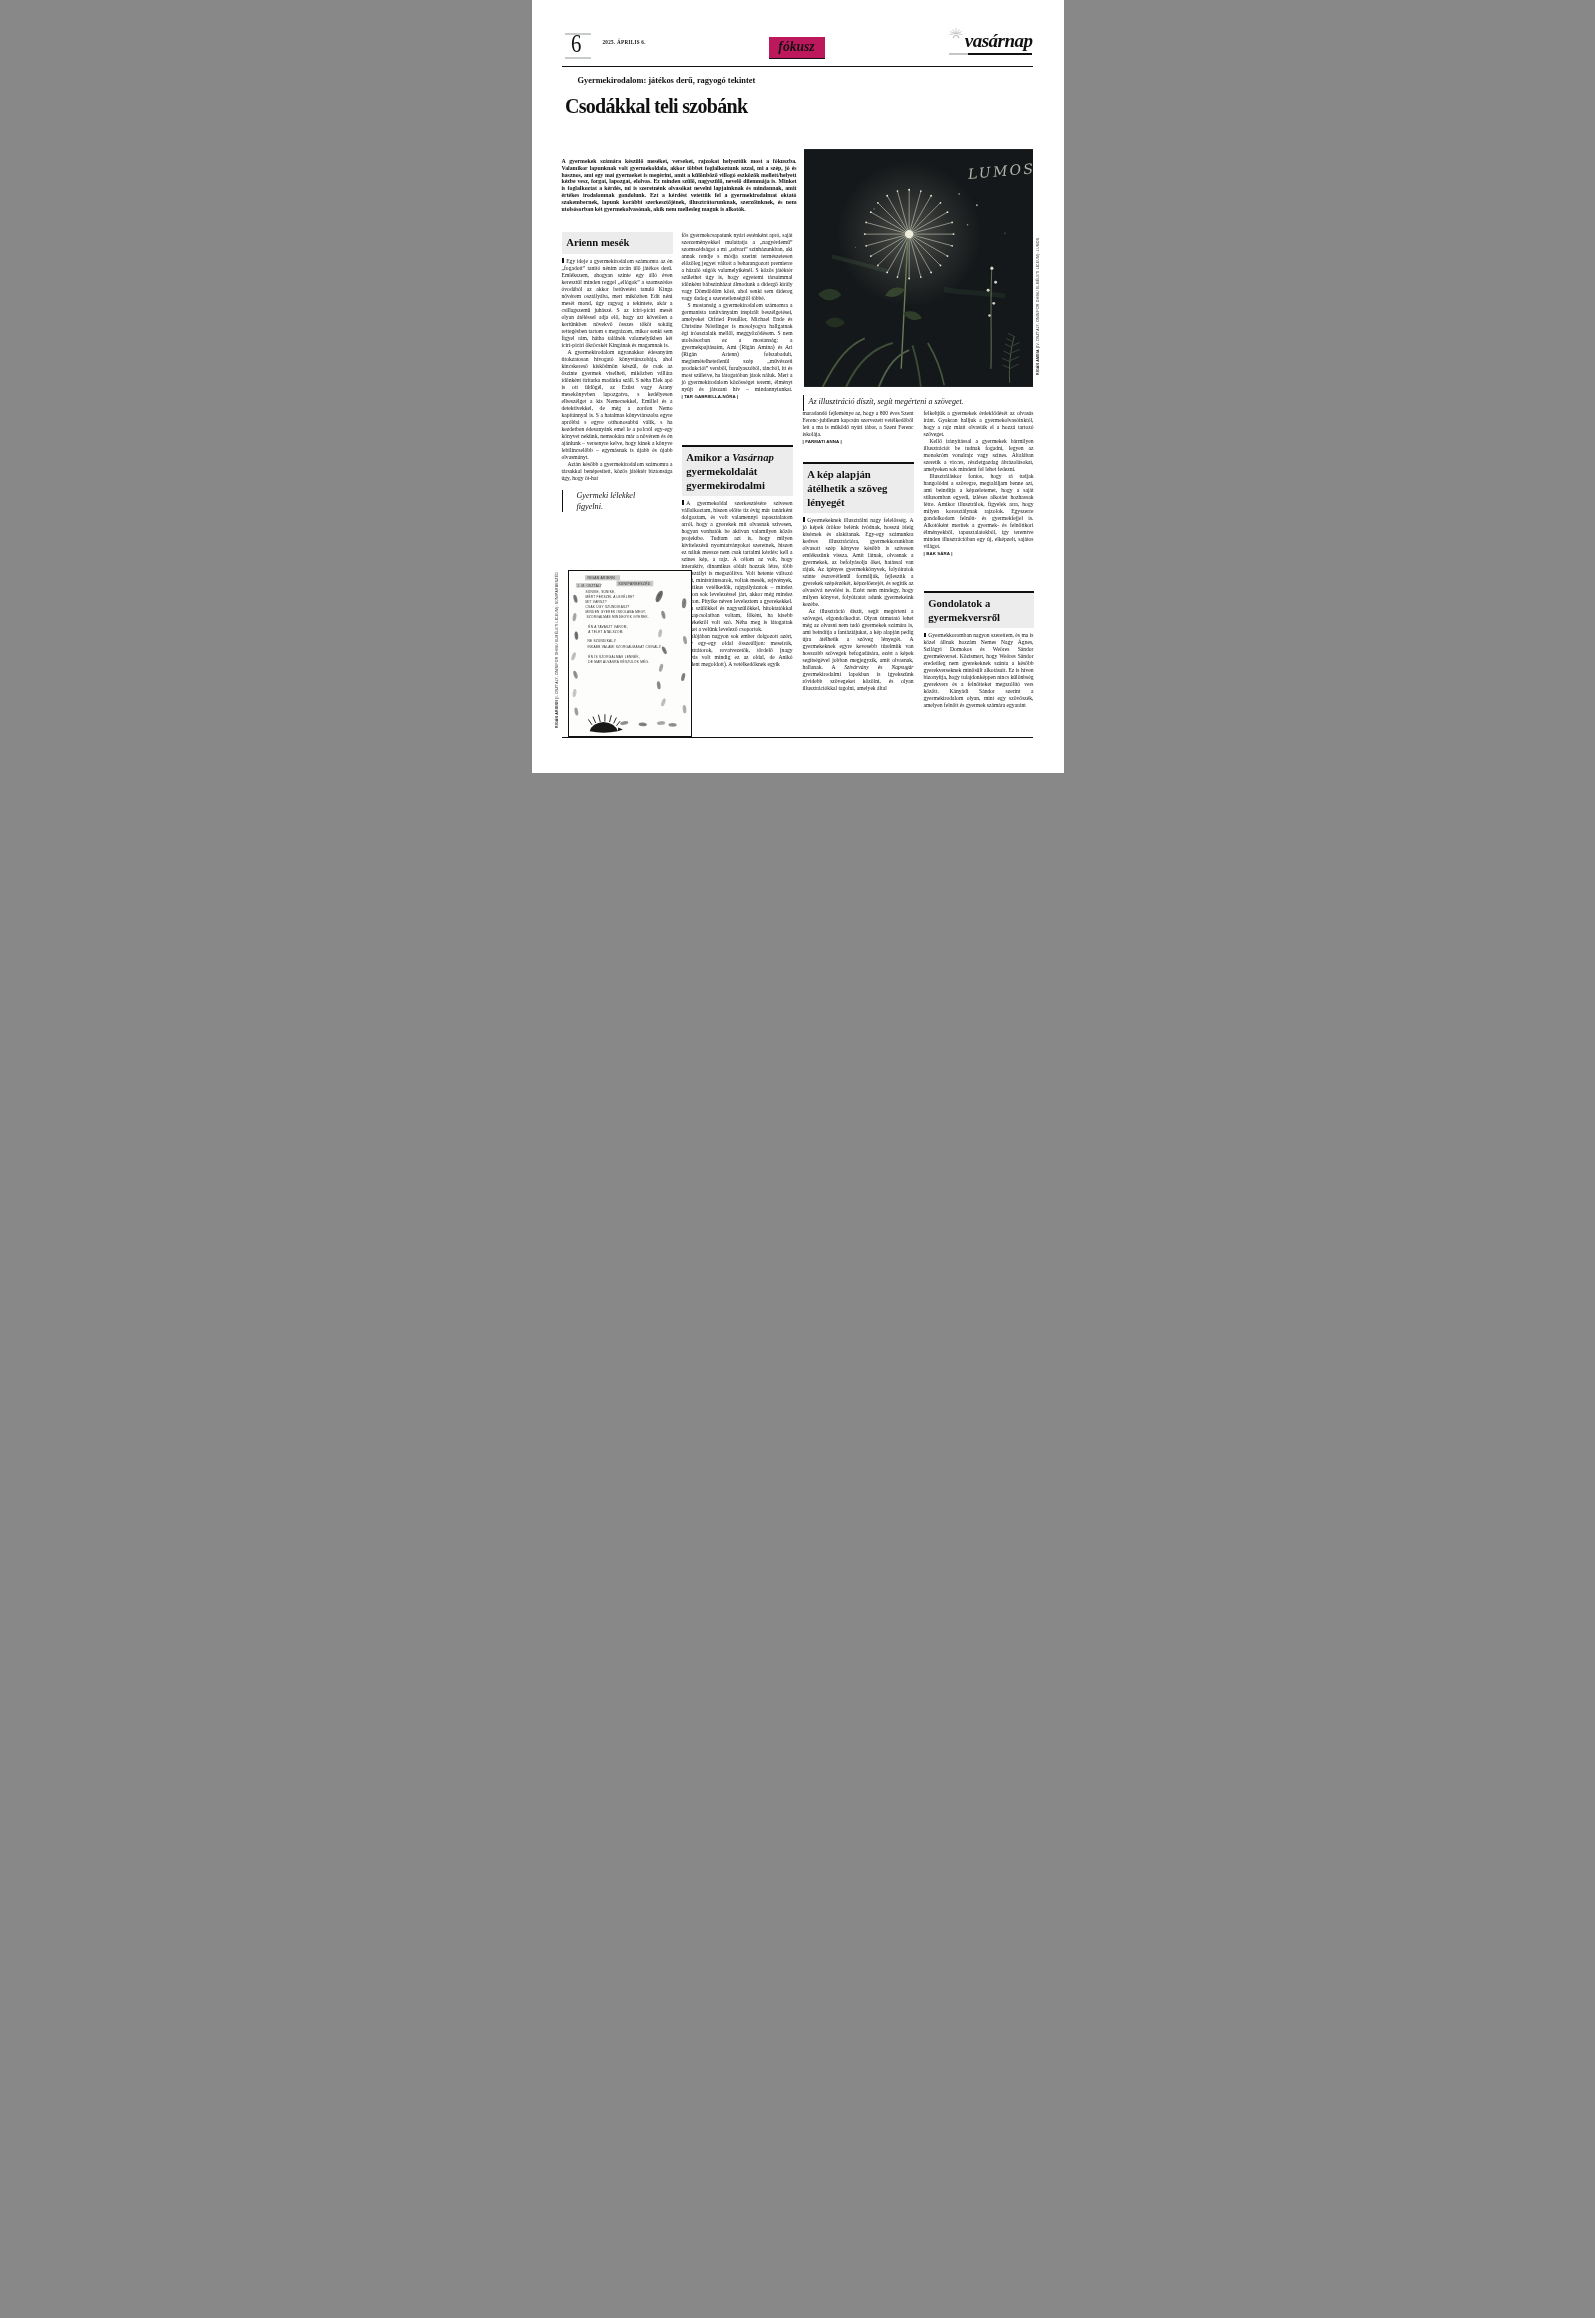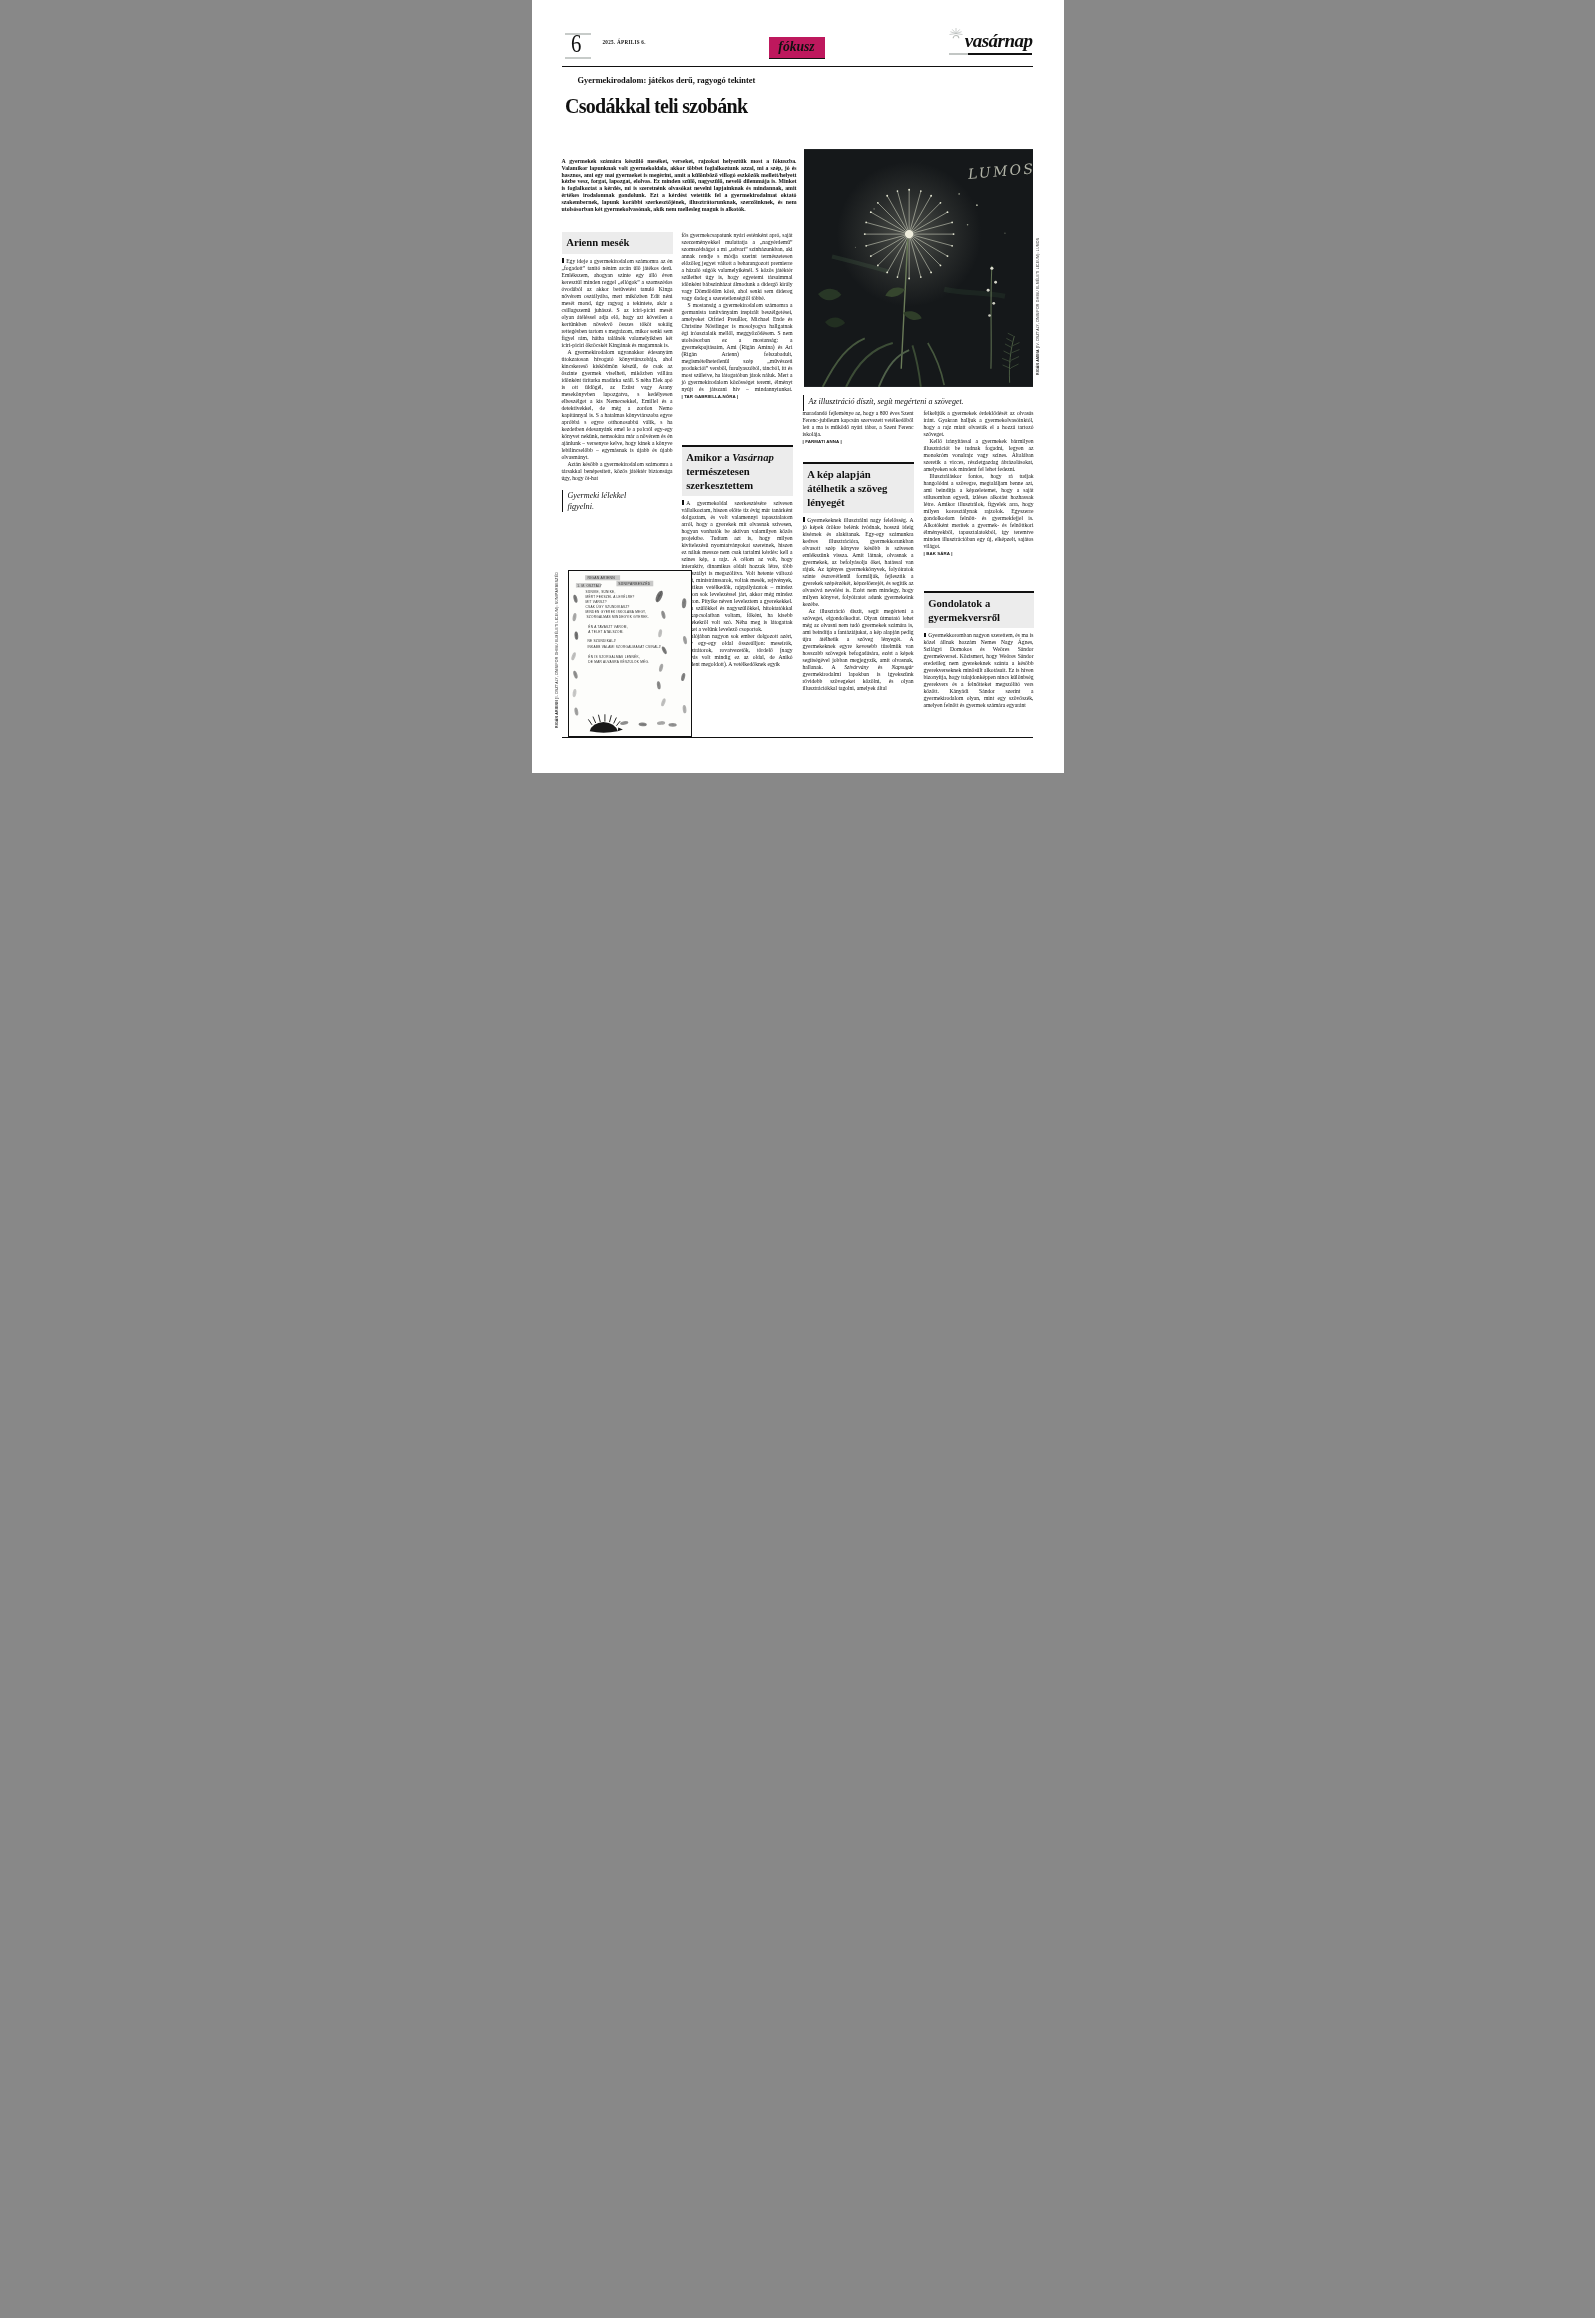--- a/index.html
+++ b/index.html
@@ -49,21 +49,21 @@
   .col{position:absolute;width:111px;}
   .col.c4{width:110px;}
   .hbox{background:#ececec;padding:4.2px 4.7px 3.7px;font-weight:700;font-size:10.7px;line-height:1.28;margin-bottom:4.2px;}
   .hbox.bar{border-top:2.3px solid #111;}
   .hbox i{font-style:italic;}
   .bp{margin:0;font-size:5.6px;line-height:7px;text-align:justify;}
   .bp.ind{text-indent:6px;}
   .sq{display:inline-block;width:2.8px;height:4.7px;background:#111;margin-right:1.9px;}
   .author{font-family:"Liberation Sans",sans-serif;font-weight:700;font-size:4.4px;letter-spacing:0.1px;white-space:nowrap;}
   .author.block{display:block;text-indent:0;margin-top:1.4px;}
-  .pullquote{margin-top:8.4px;margin-left:0.9px;border-left:0.9px solid #111;padding-left:4px;
+  .pullquote{margin-top:8.4px;margin-left:0.9px;border-left:0.9px solid #111;padding-left:13px;
              font-style:italic;font-size:8.2px;line-height:1.35;width:79px;}
 
   
   .drawing{position:absolute;left:36px;top:570px;width:124px;height:167px;margin:0;
            border:0.7px solid #111;box-sizing:border-box;background:#fdfdfb;}
   .drawing svg{display:block;width:100%;height:100%;}
   .hand{font-family:"Liberation Sans",sans-serif;fill:#2a2a2a;letter-spacing:.6px;}
 
   .bottom-rule{position:absolute;left:30px;top:737px;width:471px;height:0.9px;background:#111;}
 </style>
@@ -231,21 +231,21 @@
     <p class="bp ind">Aztán később a gyermekirodalom számomra a társakkal benépesített, közös játéktér biztonsága úgy, hogy öt-hat</p>
     <div class="pullquote">Gyermeki lélekkel figyelni.</div>
   </section>
 
   <section class="col" style="left:150px;top:232px">
     <p class="bp">fős gyermekcsapatunk nyári esténként apró, saját szerzeményekkel mulattatja a „nagyérdemű” szomszédságot a mi „udvari” színházunkban, aki annak rendje s módja szerint természetesen előzőleg jegyet váltott a beharangozott premierre a házaló súgók valamelyikénél. S közös játéktér születhet úgy is, hogy egyetemi társaimmal időnként bábszínházat álmodunk a didergő király vagy Dömdödöm köré, ahol senki sem didereg vagy dadog a szeretetlenségtől többé.</p>
     <p class="bp ind"><span>S mostanság a gyermekirodalom számomra a germanista tanítványaim inspirált beszélgetései, amelyeket Otfried Preußler, Michael Ende és Christine Nöstlinger is mosolyogva hallgatnak égi íróasztalaik mellől, meggyőződésem. S nem utolsósorban ez a mostanság: a gyermekpajtásaim, Ami (Rigán Amina) és Ari (Rigán Arienn) felszabadult, megismételhetetlenül szép „művészeti produkciói” versből, furulyaszóból, táncból, itt és most születve, ha látogatóban járok náluk. Mert a jó gyermekirodalom közösséget teremt, élményt nyújt és játszani hív – mindannyiunkat.</span> <span class="author">| TAR GABRIELLA-NÓRA |</span></p>
   </section>
 
   <section class="col" style="left:150px;top:445px">
-    <div class="hbox bar"><span>Amikor a </span><i>Vasárnap</i><span> természetesen szerkesztettem</span></div>
+    <div class="hbox bar"><span>Amikor a </span><i>Vasárnap</i><span> gyermekoldalát gyermekirodalmi</span></div>
     <p class="bp"><span class="sq"></span><span>A gyermekoldal szerkesztésére szívesen vállalkoztam, hiszen előtte tíz évig már tanárként dolgoztam, és volt valamennyi tapasztalatom arról, hogy a gyerekek mit olvasnak szívesen, hogyan vonhatók be aktívan valamilyen közös projektbe. Tudtam azt is, hogy milyen kivitelezésű nyomtatványokat szeretnek, hiszen ez náluk messze nem csak tartalmi kérdés: kell a színes kép, a rajz. A célom az volt, hogy interaktív, dinamikus oldalt hozzak létre, több korosztályt is megszólítva. Volt hetente változó rovat, ministránssarok, voltak mesék, rejtvények, tematikus vetélkedők, rajzpályázatok – mindez nagyon sok levelezéssel járt, akkor még mindez papíron. Pityike néven leveleztem a gyerekekkel. Néha szülőkkel és nagyszülőkkel, hitoktatókkal is kapcsolatban voltam, főként, ha kisebb gyerekekről volt szó. Néha meg is látogattak minket a velünk levelező csoportok.</span></p>
     <p class="bp ind">Valójában nagyon sok ember dolgozott azért, hogy egy-egy oldal összeálljon: meseírók, illusztrátorok, rovatvezetők, tördelő (nagy kihívás volt mindig ez az oldal, de Anikó mindent megoldott). A vetélkedőknek egyik</p>
   </section>
 
   <section class="col" style="left:271px;top:410px">
     <p class="bp">maradandó fejleménye az, hogy a 800 éves Szent Ferenc-jubileum kapcsán szervezett vetélkedőből lett a ma is működő nyári tábor, a Szent Ferenc iskolája.</p>
     <span class="author block">| FARMATI ANNA |</span>
   </section>
 
   <section class="col" style="left:271px;top:462px">

